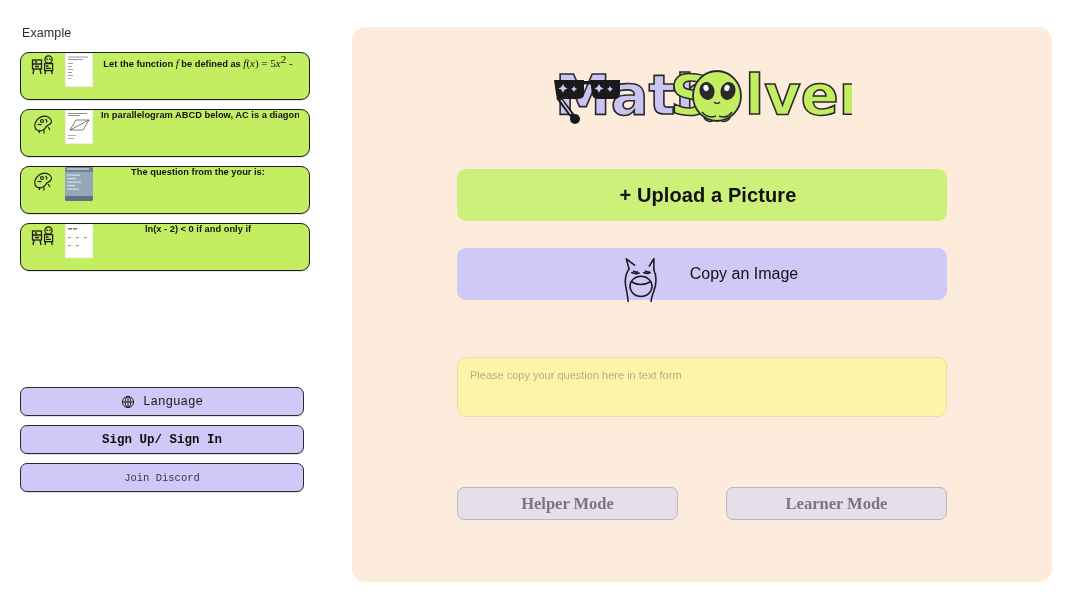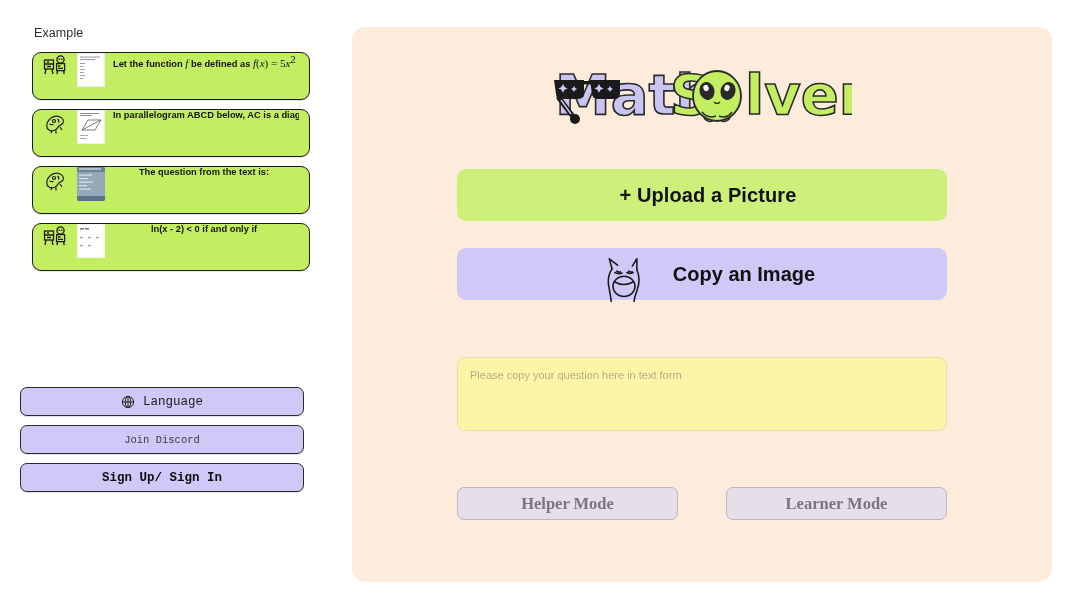--- a/index.html
+++ b/index.html
@@ -15,21 +15,21 @@
     position: relative;
     width: 1080px; height: 608px;
     background: #ffffff;
   }
 
   
   .sidebar {
     position: absolute;
     left: 0; top: 0;
     width: 330px; height: 512px;
-    padding: 24px 20px 18px 32px;
+    padding: 24px 20px 18px 20px;
     background: #ffffff;
   }
   .example-label {
     font-size: 12.5px;
     color: #2b2b2b;
     margin: 2px 0 12px 2px;
     letter-spacing: 0.1px;
   }
 
   .example-list {
@@ -161,34 +161,34 @@
     color: #111111;
     letter-spacing: .1px;
   }
   .btn-copy {
     top: 221px;
     height: 52px;
     background: #cfc9f8;
     gap: 26px;
   }
   .btn-copy .lbl {
-    font-size: 20px;
-    font-weight: bold;
+    font-size: 16px;
+    font-weight: normal;
     color: #111111;
   }
   .cat-icon {
     width: 46px; height: 46px;
     display: block;
     margin-bottom: -10px;
   }
 
   .question-area {
     position: absolute;
     left: 105px; top: 330px;
-    width: 490px; height: 74px;
+    width: 490px; height: 60px;
     background: #fdf4a8;
     border: 1px solid #e9ddb0;
     border-radius: 9px;
     padding: 11px 12px;
     font-family: "Liberation Sans", sans-serif;
     font-size: 11px;
     color: #1d1d1d;
     resize: none;
     outline: none;
   }
@@ -305,21 +305,21 @@
           <g fill="#d9e3ea">
             <rect x="2" y="1.4" width="22" height="1.2"></rect>
             <rect x="2" y="7.5" width="13" height="1.2"></rect>
             <rect x="2" y="11" width="9" height="1.2"></rect>
             <rect x="2" y="14.5" width="14" height="1.2"></rect>
             <rect x="2" y="18" width="8" height="1.2"></rect>
             <rect x="2" y="21.5" width="12" height="1.2"></rect>
           </g>
           <rect x="0" y="29" width="28" height="5" fill="#5c7386"></rect>
         </svg>
-        <div class="card-text">The question from the text is:</div>
+        <div class="card-text">The question from the your is:</div>
       </div>
 
       <div class="example-card">
         <svg class="card-icon" viewBox="0 0 26 26">
           <g fill="none" stroke="#1c1c1c" stroke-width="1.3">
             <rect x="1.5" y="7" width="9" height="9"></rect>
             <path d="M3 16 L2 21 M9 16 L10 21 M1.5 11 h9"></path>
             <path d="M4 9 h2 M4 13.5 h4"></path>
             <circle cx="17.5" cy="6.5" r="3.6"></circle>
             <path d="M15.6 5.6 l1.2 1.2 M18.2 5.6 l1.2 1.2"></path>
@@ -354,26 +354,26 @@
           <g fill="none" stroke="#1a1a1a" stroke-width="1.1">
             <circle cx="8" cy="8" r="6.4"></circle>
             <line x1="8" y1="1.6" x2="8" y2="14.4"></line>
             <line x1="1.6" y1="8" x2="14.4" y2="8"></line>
             <ellipse cx="8" cy="8" rx="3.1" ry="6.4"></ellipse>
           </g>
         </svg>
         <span class="lbl">Language</span>
       </div>
 
+      <div class="side-btn bold">
+        <span class="lbl">Sign Up/ Sign In</span>
+      </div>
+
       <div class="side-btn small">
         <span class="lbl">Join Discord</span>
-      </div>
-
-      <div class="side-btn bold">
-        <span class="lbl">Sign Up/ Sign In</span>
       </div>
 
     </div>
   </div>
 
   <div class="main-panel">
 
     <div class="logo-wrap">
       <svg class="logo-svg" width="300" height="72" viewBox="0 0 300 72">
 

